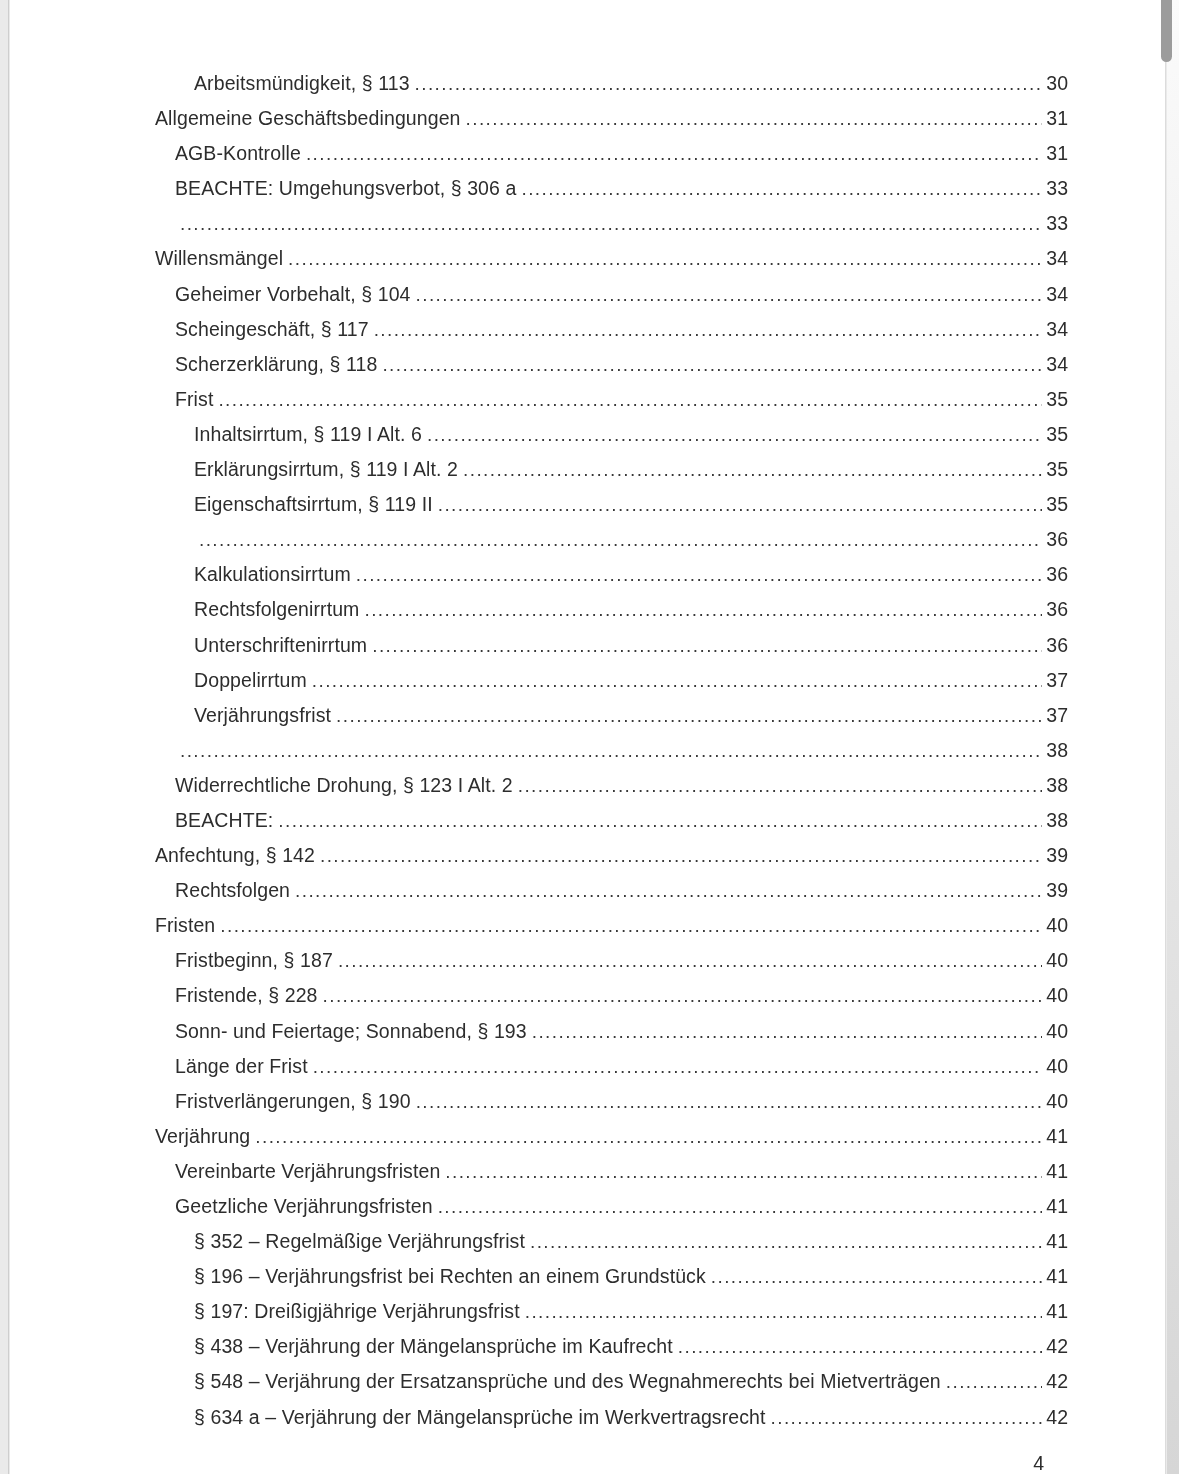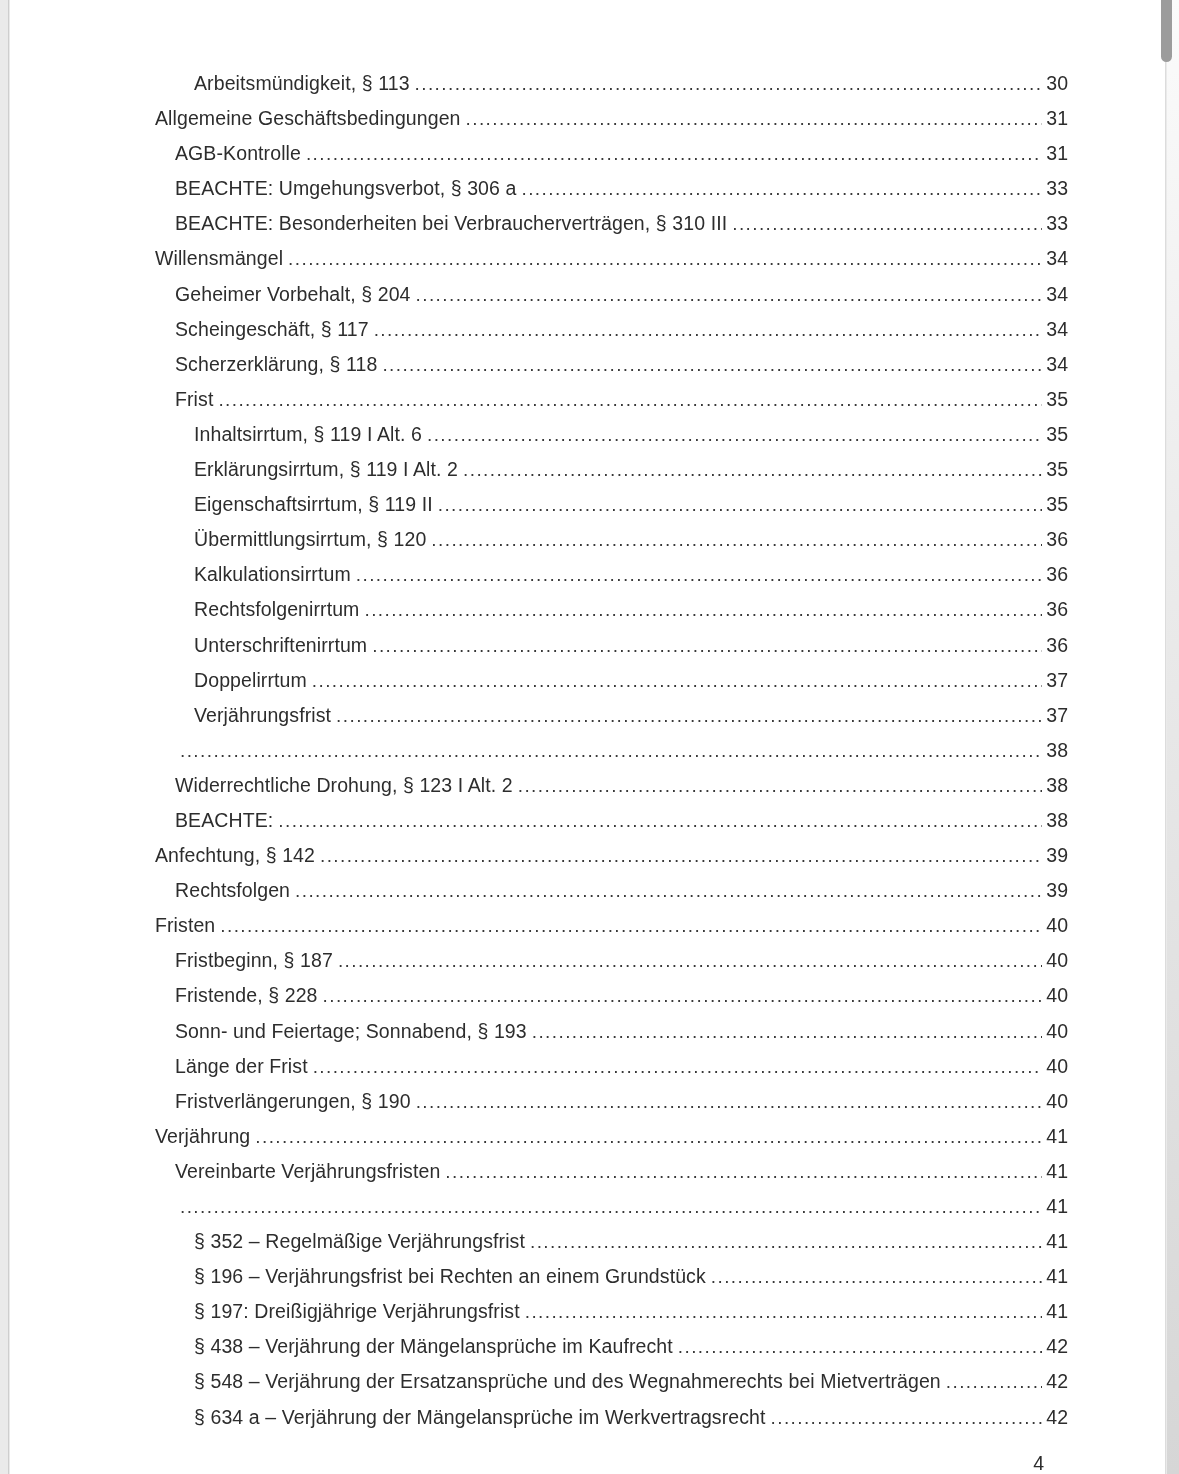--- a/index.html
+++ b/index.html
@@ -98,31 +98,30 @@
     <span class="toc-label">AGB-Kontrolle</span>
     <span class="toc-dots">............................................................................................................................................................................................................................................................................................................</span>
     <span class="toc-page">31</span>
   </div>
         <div class="toc-row level-1">
     <span class="toc-label">BEACHTE: Umgehungsverbot, § 306 a</span>
     <span class="toc-dots">............................................................................................................................................................................................................................................................................................................</span>
     <span class="toc-page">33</span>
   </div>
         <div class="toc-row level-1">
-    <span class="toc-label">BEACHTE: Besonderheiten bei Verbraucherverträgen, § 310 III</span>
     <span class="toc-dots">............................................................................................................................................................................................................................................................................................................</span>
     <span class="toc-page">33</span>
   </div>
         <div class="toc-row level-0">
     <span class="toc-label">Willensmängel</span>
     <span class="toc-dots">............................................................................................................................................................................................................................................................................................................</span>
     <span class="toc-page">34</span>
   </div>
         <div class="toc-row level-1">
-    <span class="toc-label">Geheimer Vorbehalt, § 204</span>
+    <span class="toc-label">Geheimer Vorbehalt, § 104</span>
     <span class="toc-dots">............................................................................................................................................................................................................................................................................................................</span>
     <span class="toc-page">34</span>
   </div>
         <div class="toc-row level-1">
     <span class="toc-label">Scheingeschäft, § 117</span>
     <span class="toc-dots">............................................................................................................................................................................................................................................................................................................</span>
     <span class="toc-page">34</span>
   </div>
         <div class="toc-row level-1">
     <span class="toc-label">Scherzerklärung, § 118</span>
@@ -143,21 +142,20 @@
     <span class="toc-label">Erklärungsirrtum, § 119 I Alt. 2</span>
     <span class="toc-dots">............................................................................................................................................................................................................................................................................................................</span>
     <span class="toc-page">35</span>
   </div>
         <div class="toc-row level-2">
     <span class="toc-label">Eigenschaftsirrtum, § 119 II</span>
     <span class="toc-dots">............................................................................................................................................................................................................................................................................................................</span>
     <span class="toc-page">35</span>
   </div>
         <div class="toc-row level-2">
-    <span class="toc-label">Übermittlungsirrtum, § 120</span>
     <span class="toc-dots">............................................................................................................................................................................................................................................................................................................</span>
     <span class="toc-page">36</span>
   </div>
         <div class="toc-row level-2">
     <span class="toc-label">Kalkulationsirrtum</span>
     <span class="toc-dots">............................................................................................................................................................................................................................................................................................................</span>
     <span class="toc-page">36</span>
   </div>
         <div class="toc-row level-2">
     <span class="toc-label">Rechtsfolgenirrtum</span>
@@ -237,20 +235,21 @@
     <span class="toc-label">Verjährung</span>
     <span class="toc-dots">............................................................................................................................................................................................................................................................................................................</span>
     <span class="toc-page">41</span>
   </div>
         <div class="toc-row level-1">
     <span class="toc-label">Vereinbarte Verjährungsfristen</span>
     <span class="toc-dots">............................................................................................................................................................................................................................................................................................................</span>
     <span class="toc-page">41</span>
   </div>
         <div class="toc-row level-1">
+    <span class="toc-label">Geetzliche Verjährungsfristen</span>
     <span class="toc-dots">............................................................................................................................................................................................................................................................................................................</span>
     <span class="toc-page">41</span>
   </div>
         <div class="toc-row level-2">
     <span class="toc-label">§ 352 – Regelmäßige Verjährungsfrist</span>
     <span class="toc-dots">............................................................................................................................................................................................................................................................................................................</span>
     <span class="toc-page">41</span>
   </div>
         <div class="toc-row level-2">
     <span class="toc-label">§ 196 – Verjährungsfrist bei Rechten an einem Grundstück</span>

